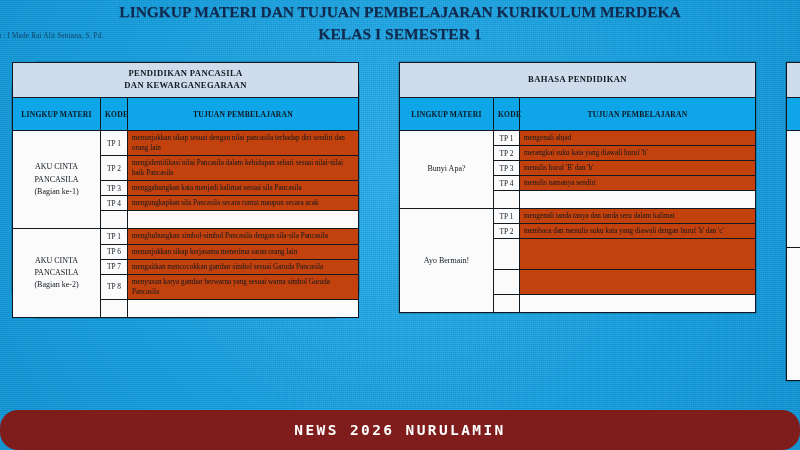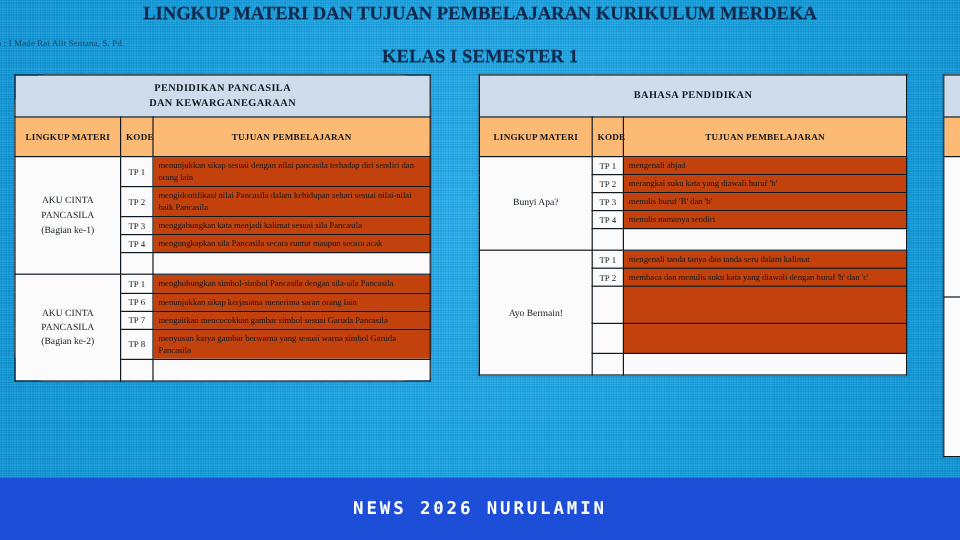--- a/index.html
+++ b/index.html
@@ -30,21 +30,21 @@
     position:absolute;left:0;right:0;top:2px;text-align:center;
   }
   .title-l1{
     font-size:15.6px;font-weight:bold;color:#11294e;
     letter-spacing:-0.1px;line-height:1.25;
     text-shadow:0 .5px 0 rgba(0,0,0,.28);
     white-space:nowrap;
   }
   .title-l2{
     font-size:15.6px;font-weight:bold;color:#11294e;
-    line-height:1.25;margin-top:17px;
+    line-height:1.25;margin-top:3px;
     text-shadow:0 .5px 0 rgba(0,0,0,.28);
   }
 
   
   .tbl{
     position:absolute;top:62px;
     border-collapse:collapse;
     table-layout:fixed;
     background:#fdfdfd;
     box-shadow:0 0 0 .5px rgba(0,0,0,.35);
@@ -58,21 +58,21 @@
   .subject-head{
     background:#cfdceb;
     text-align:center;
     font-weight:bold;
     font-size:8.6px;
     letter-spacing:.35px;
     line-height:1.35;
     height:30px;
   }
   .col-head{
-    background:#fdba74;
+    background:#0ea5e9;
     font-weight:bold;
     font-size:7.6px;
     letter-spacing:.2px;
     height:28px;
   }
   .lm-cell{
     text-align:center;
     font-size:8px;
     line-height:1.55;
     background:#fbfbfb;
@@ -94,23 +94,23 @@
 
   
   #table-ppkn{left:12px;width:346px;border-radius:26px;}
   
   #table-bindo{left:399px;width:356px;}
   
   #table-third{left:786px;width:120px;}
 
   
   .footer{
-    position:absolute;left:0;right:0;bottom:0;height:52px;
-    background:#1d4ed8;
-    display:flex;align-items:center;justify-content:center;
+    position:absolute;left:0;right:0;bottom:0;height:40px;
+    background:#7f1d1d;
+    display:flex;align-items:center;justify-content:center;border-radius:18px;
   }
   .footer-text{
     font-family:"DejaVu Sans Mono", monospace;
     color:#fff;font-size:14.5px;letter-spacing:2.4px;font-weight:bold;
   }
 </style>
 </head>
 <body>
 
 <div class="bg-noise"></div>

